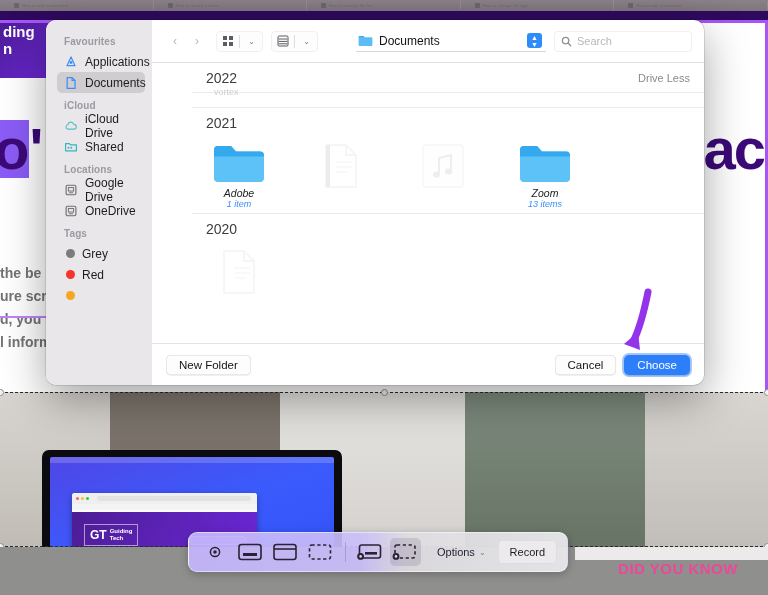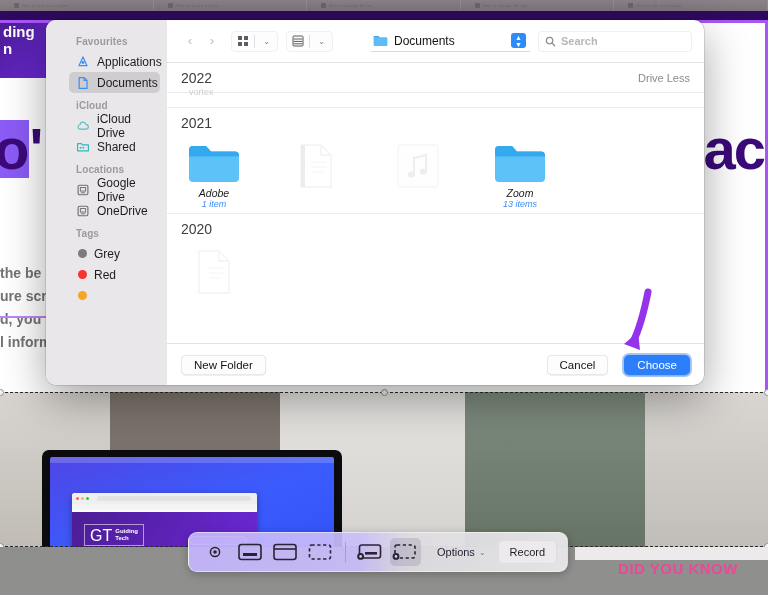--- a/index.html
+++ b/index.html
@@ -97,21 +97,21 @@
   .mac-win-tabs{ height:6px; background:#f4f4f5; }
   .gt-hero{
     margin-top:2px; height:60px; background:linear-gradient(120deg,#4c1d95,#6d28d9);
     position:relative;
   }
   .gt-logo{
     position:absolute; left:12px; top:12px; color:#fff; font-size:6px;
     font-weight:bold; line-height:7px; display:flex; align-items:center; gap:3px;
     border:1px solid rgba(255,255,255,.55); padding:3px 5px;
   }
-  .gt-mark{ font-size:16px; line-height:13px; font-weight:normal; }
+  .gt-mark{ font-size:12px; line-height:13px; font-weight:bold; }
   .gt-search{
     position:absolute; right:10px; top:24px; width:58px; height:9px;
     background:rgba(255,255,255,.22); border:1px solid rgba(255,255,255,.45);
     border-radius:5px;
   }
   .gt-body-line{ height:3px; margin:4px 12px 0 12px; background:rgba(255,255,255,.35); border-radius:2px;}
 
   
   .capture-sel{
     position:absolute; left:0; top:392px; width:768px; height:155px;
@@ -160,21 +160,21 @@
   }
 
   
   .panel{
     position:absolute; left:46px; top:20px; width:658px; height:365px;
     background:#ffffff; border-radius:10px;
     box-shadow:0 14px 44px rgba(0,0,0,.36), 0 0 0 .5px rgba(0,0,0,.22);
     display:flex; overflow:hidden;
   }
   .sidebar{
-    width:121px; background:#e9e7e9; padding:9px 0 0 16px; flex:none;
+    width:106px; background:#e9e7e9; padding:9px 0 0 4px; flex:none;
     backdrop-filter:blur(8px);
   }
   .side-head{
     font-size:10px; color:#9b9aa0; font-weight:bold; padding:7px 0 4px 14px;
     letter-spacing:.1px;
   }
   .side-item{
     display:flex; align-items:center; gap:7px; height:21px; margin:0 7px;
     padding-left:7px; border-radius:5px; font-size:12px; color:#1d1d1f;
   }
@@ -206,29 +206,28 @@
     display:flex; align-items:center; gap:6px; height:22px;
     border-bottom:1px solid #d8d7da; padding:0 4px 0 2px;
   }
   .pathfield .lbl{ font-size:12px; color:#121214; flex:1; }
   .stepper{
     width:15px;height:15px;border-radius:3px;background:#2d8cf7;
     color:#fff; font-size:8px; display:flex;align-items:center;justify-content:center;
     line-height:7px; flex-direction:column;
   }
   .searchbox{
-    margin-left:auto; width:154px; height:21px; border-radius:5px;
+    margin-left:auto; width:138px; height:21px; border-radius:5px;
     box-shadow:inset 0 0 0 .5px rgba(0,0,0,.12);
     display:flex; align-items:center; gap:5px; padding:0 7px;
     background:#fff;
-    font-weight:bold;
   }
   .searchbox .ph{ font-size:11px; color:#b7b6bb; }
 
-  .filelist{ flex:1; overflow:hidden; position:relative; background:#fff; }
+  .filelist{ flex:1; overflow:hidden; position:relative; background:#fff;padding-left:40px; }
 
   .yearbar{
     height:30px; display:flex; align-items:center; justify-content:space-between;
     padding:0 14px; border-bottom:1px solid #ebeaec;
   }
   .yearbar.noline{ border-bottom:none; }
   .year{ font-size:14px; color:#3d3d41; font-weight:500; }
   .showless{ font-size:11px; color:#8a8a8f; }
   .divline{ height:1px; background:#ebeaec; }
 
@@ -240,21 +239,21 @@
   .cell.ghost .name{ color:#8b8b90; }
 
   .folder{ width:52px;height:40px; margin:0 auto; display:block; }
   .docico{ width:34px;height:44px; margin:0 auto; display:block; }
   .musico{ width:44px;height:44px; margin:0 auto; display:block; }
 
   .partial-label{ font-size:9px;color:#cfcfd2; padding-left:22px; margin-top:-6px;}
 
   .footer{
     height:42px; border-top:1px solid #e3e2e4; display:flex; align-items:center;
-    padding:8px 14px; gap:16px;
+    padding:8px 14px; gap:8px;
   }
   .btn{
     font-size:11.5px; padding:4px 13px; border-radius:5px; background:#fdfdfd;
     box-shadow:inset 0 0 0 .5px rgba(0,0,0,.16), 0 .5px 1px rgba(0,0,0,.07);
     color:#141416;
   }
   .btn.primary{
     background:#2d7ff9; color:#fff; box-shadow:0 .5px 1.5px rgba(0,0,0,.22);
     outline:2px solid rgba(45,127,249,.42); outline-offset:0px;
   }

